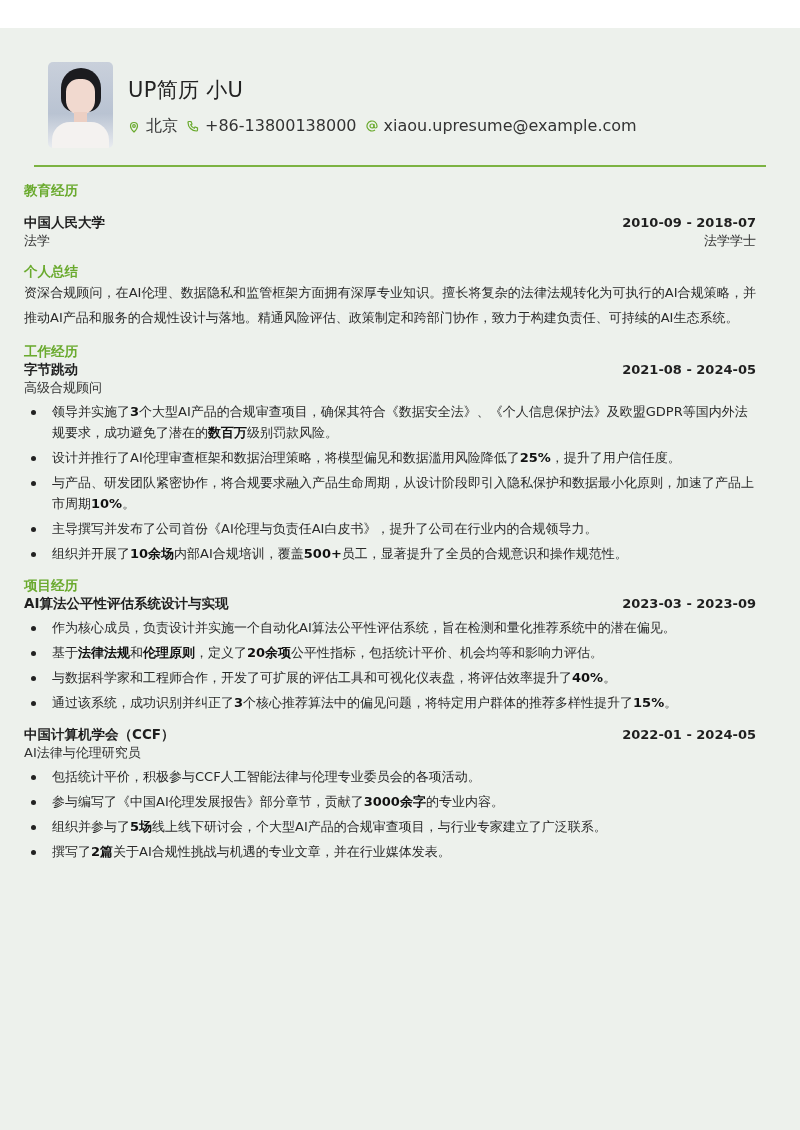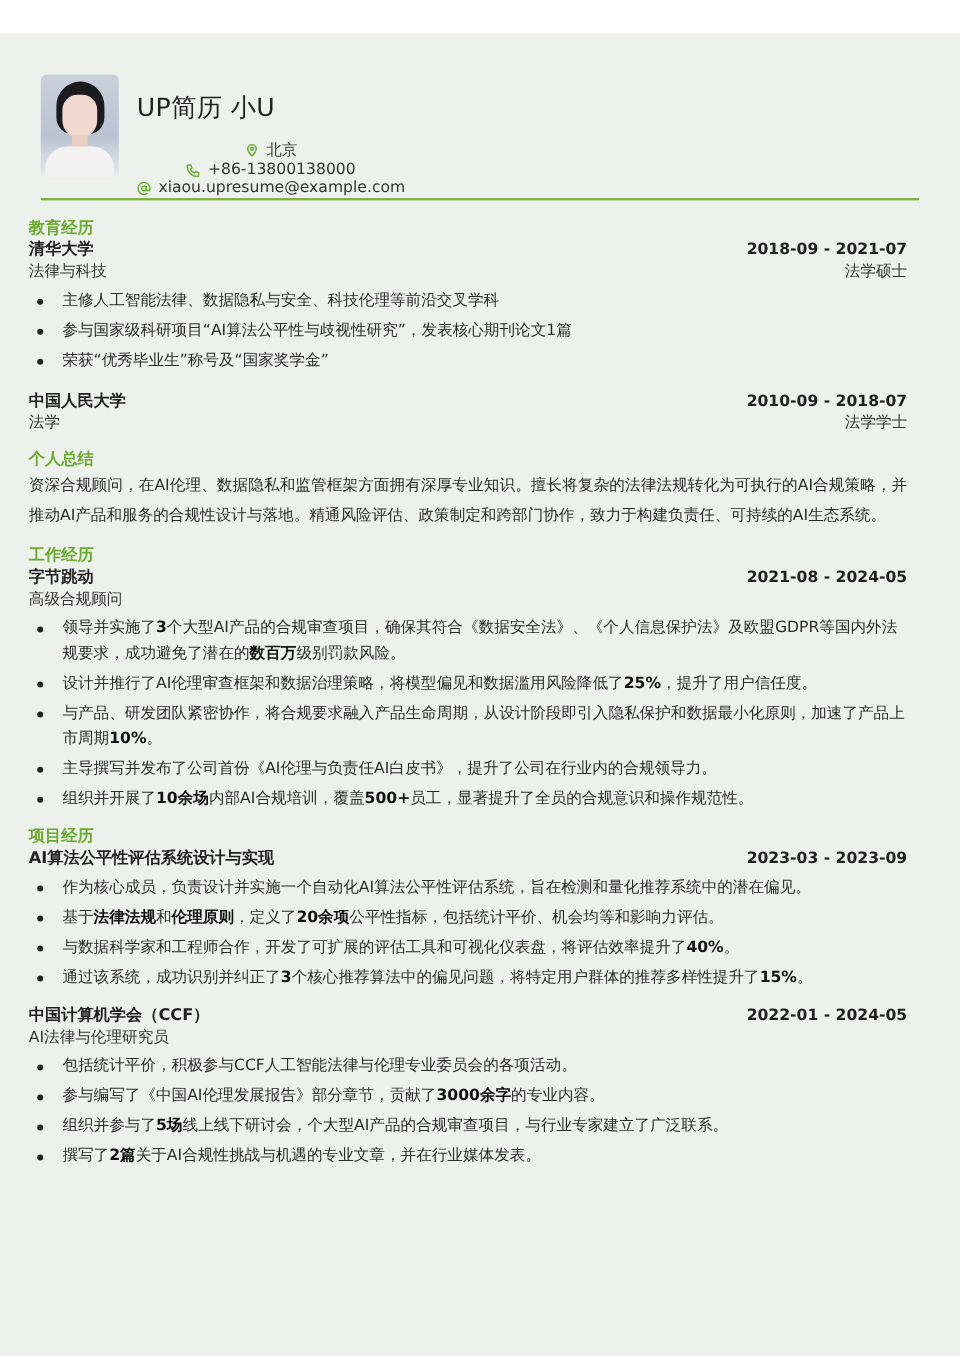--- a/index.html
+++ b/index.html
@@ -10,21 +10,21 @@
     color: #222;
   }
   .page {
     position: absolute;
     top: 28px; left: 0;
     width: 800px; height: 1102px;
     background: #edf1ec;
   }
   .header {
     position: absolute;
-    left: 34px; top: 34px;
+    left: 48px; top: 34px;
     width: 732px; height: 106px;
   }
   .avatar {
     position: absolute; left: 0; top: 0;
     width: 65px; height: 86px;
     border-radius: 5px;
     background: linear-gradient(180deg, #c9d0db 0%, #b9c3d2 60%, #e9ecf0 100%);
     overflow: hidden;
   }
   .avatar .hair {
@@ -43,24 +43,23 @@
     position: absolute; left: 4px; top: 60px; width: 57px; height: 30px;
     background: #f4f2f0; border-radius: 18px 18px 0 0;
   }
   .name {
     position: absolute; left: 80px; top: 14px;
     font-size: 21px; font-weight: normal; color: #222;
     letter-spacing: 0.3px;
   }
   .contacts {
     position: absolute; left: 80px; top: 54px;
-    display: flex; align-items: center;
-    font-size: 13px; color: #333;
+    display: flex; align-items: flex-start;
+    font-size: 16px; color: #333;
     white-space: nowrap;
-    flex-direction: column;
   }
   .contact { display: flex; align-items: center; margin-right: 9px; }
   .cicon { width: 12px; height: 12px; margin-right: 6px; display: inline-block; }
   .divider {
     position: absolute; left: 34px; top: 137px;
     width: 732px; height: 1.5px; background: #7cb342;
   }
   .content {
     position: absolute; left: 24px; top: 153px;
     width: 732px;
@@ -138,35 +137,20 @@
     </div>
   </div>
 
   <div class="divider"></div>
 
   <div class="content">
 
     <div class="section">
       <div class="section-title">教育经历</div>
 
-      <div class="entry">
-        <div class="row">
-          <span class="entry-title">清华大学</span>
-          <span class="entry-date">2018-09 - 2021-07</span>
-        </div>
-        <div class="row">
-          <span class="entry-sub">法律与科技</span>
-          <span class="entry-sub-right">法学硕士</span>
-        </div>
-        <ul class="bullets">
-          <li>主修人工智能法律、数据隐私与安全、科技伦理等前沿交叉学科</li>
-          <li>参与国家级科研项目“AI算法公平性与歧视性研究”，发表核心期刊论文1篇</li>
-          <li>荣获“优秀毕业生”称号及“国家奖学金”</li>
-        </ul>
-      </div>
 
       <div class="entry" style="margin-top:14px;">
         <div class="row">
           <span class="entry-title">中国人民大学</span>
           <span class="entry-date">2010-09 - 2018-07</span>
         </div>
         <div class="row">
           <span class="entry-sub">法学</span>
           <span class="entry-sub-right">法学学士</span>
         </div>

